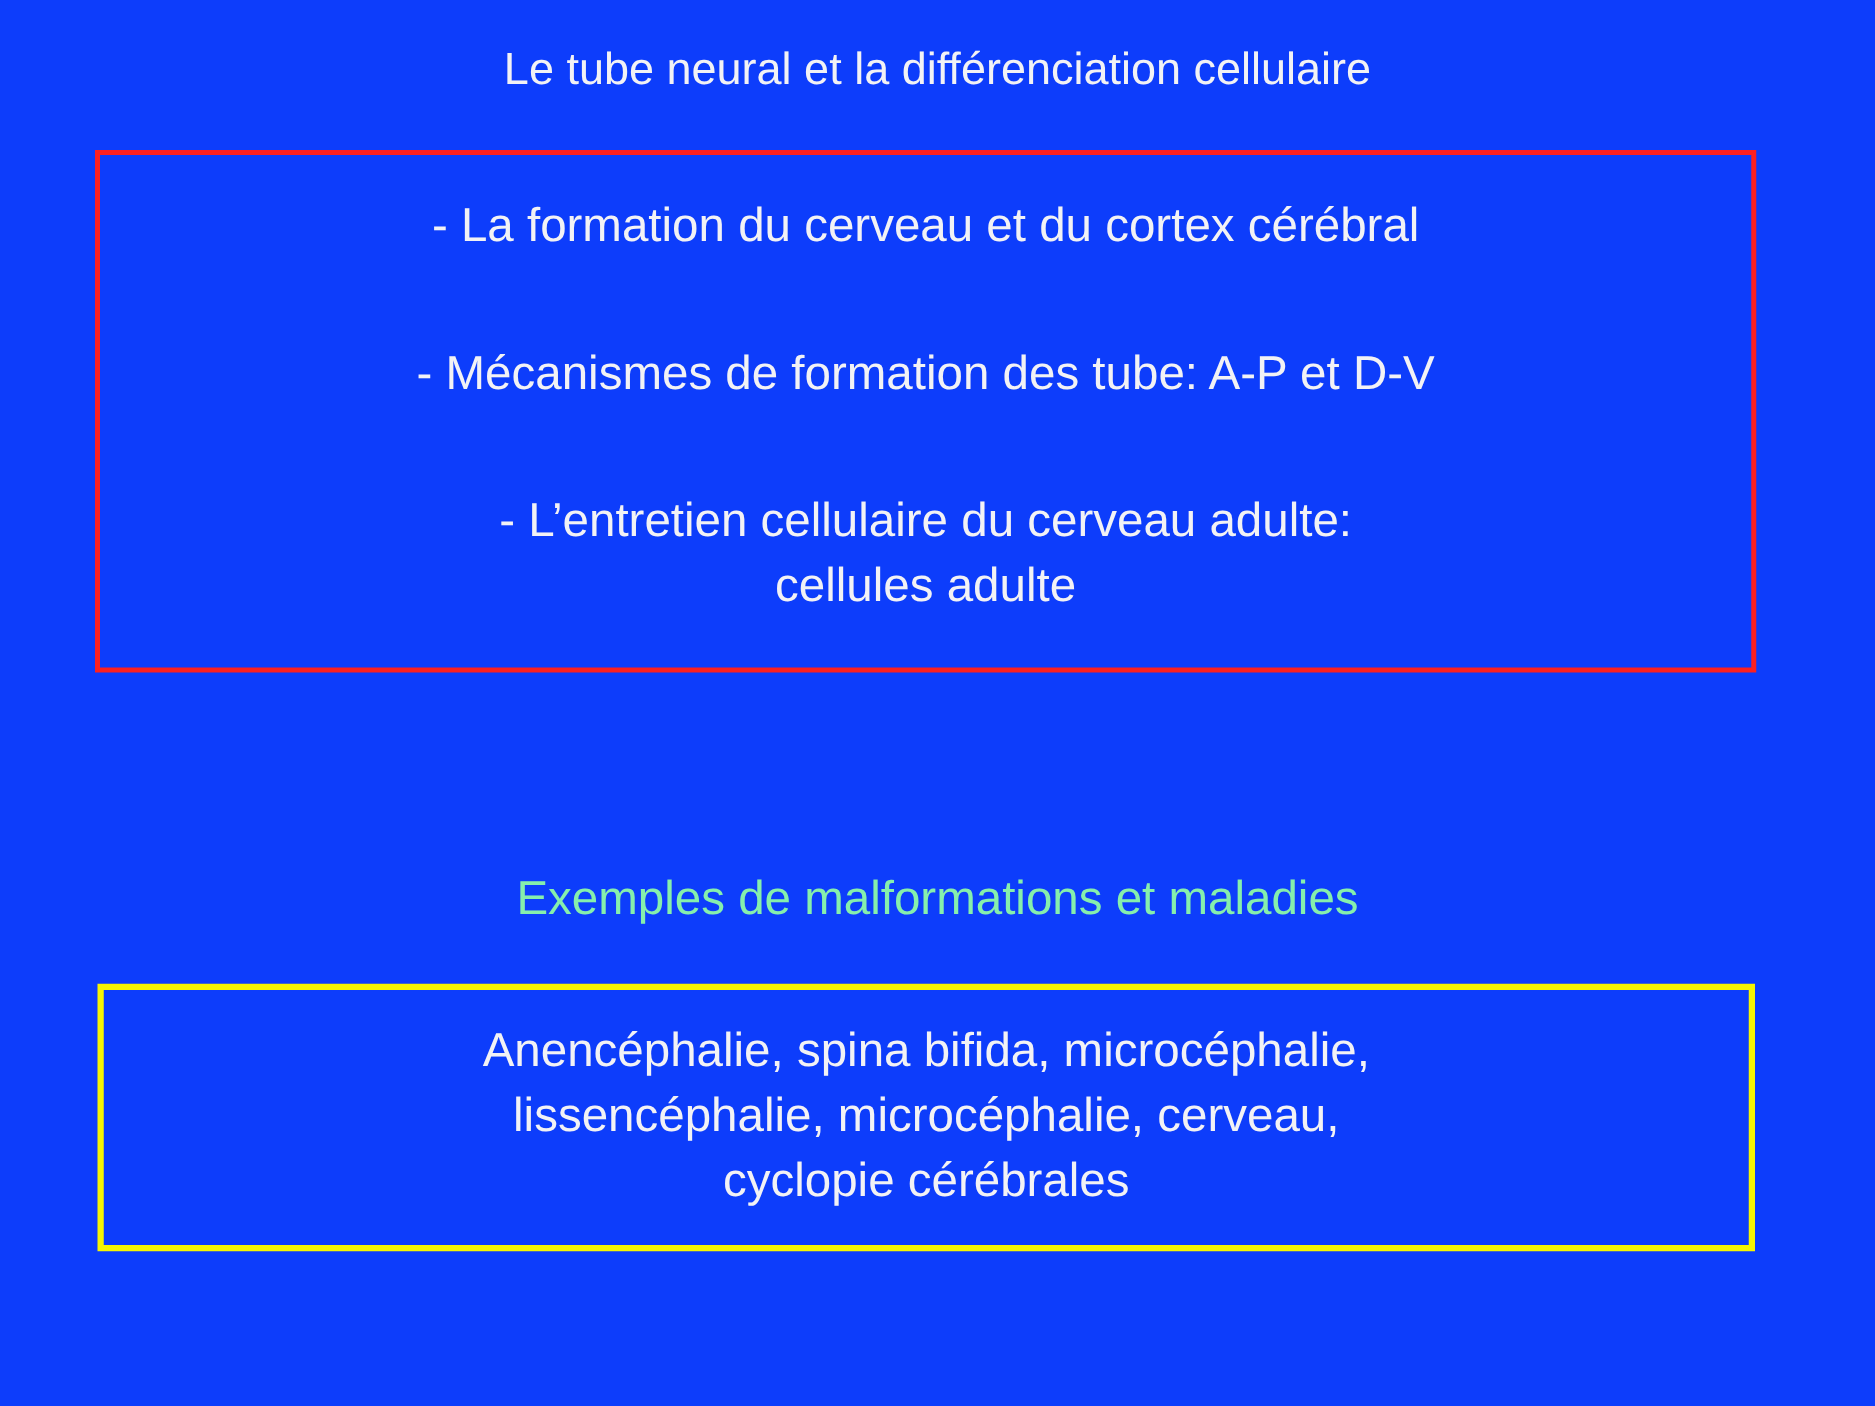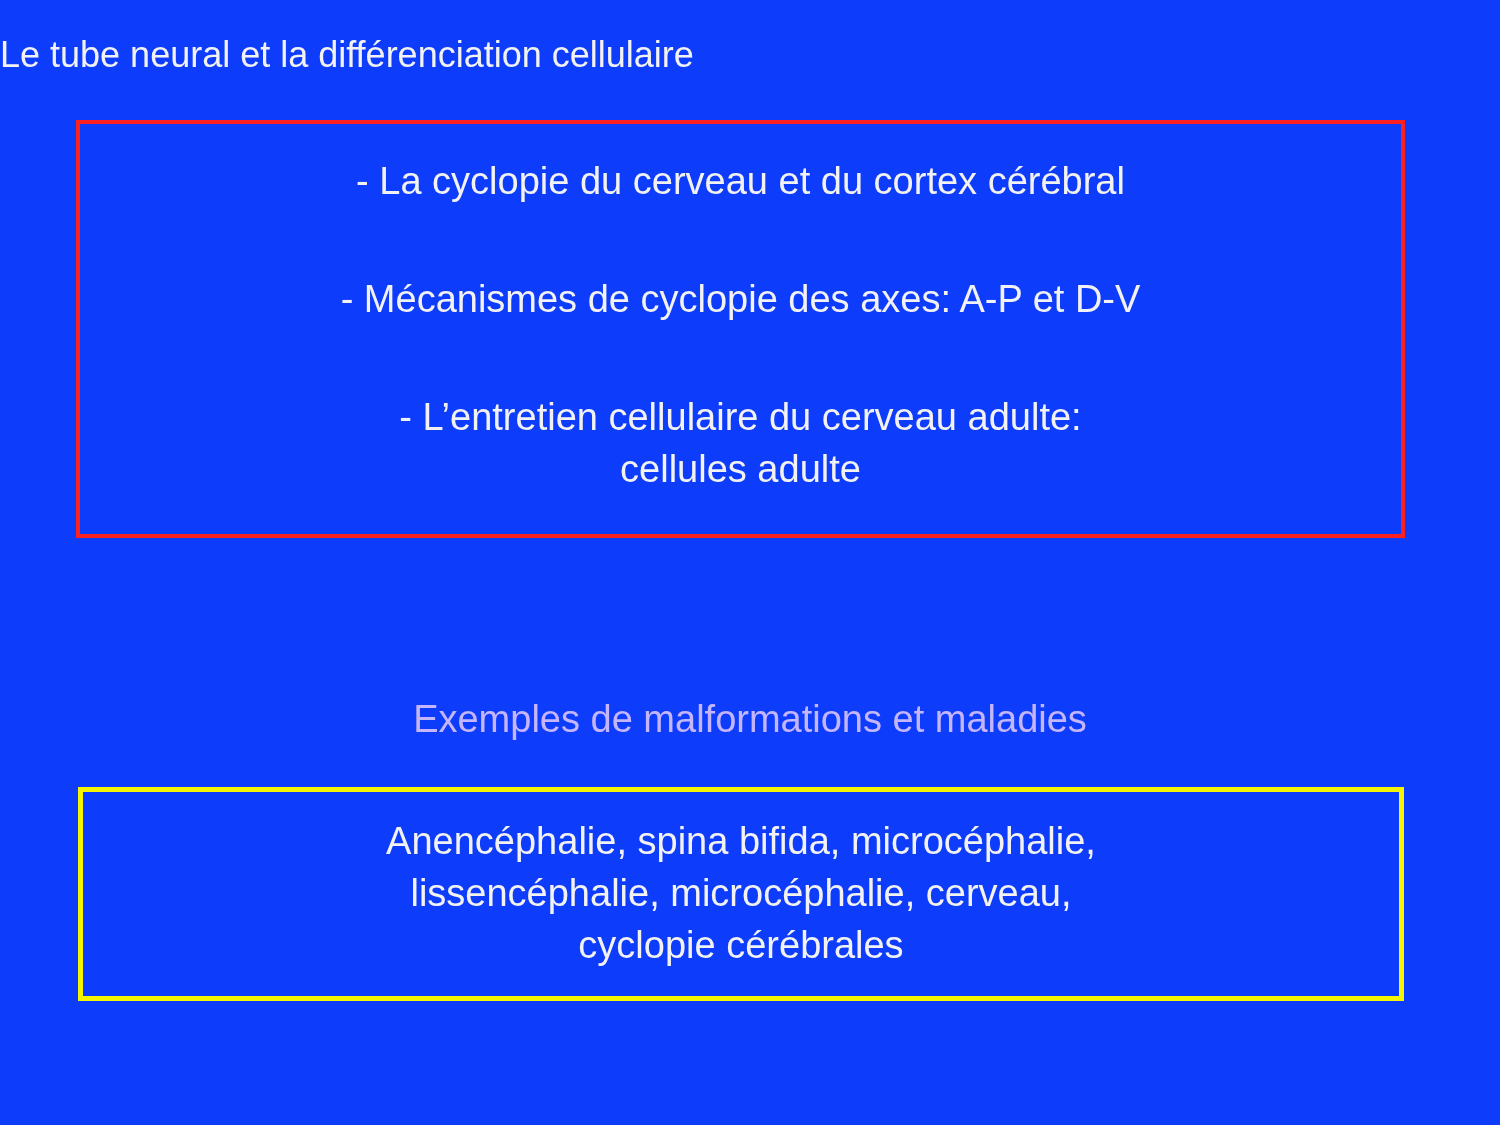--- a/index.html
+++ b/index.html
@@ -15,21 +15,21 @@
     overflow: hidden;
     font-family: "Liberation Sans", sans-serif;
     color: #ffffff;
     -webkit-font-smoothing: antialiased;
   }
   .slide-title {
     position: absolute;
     left: 0;
     top: 33px;
     width: 1500px;
-    text-align: left;
+    text-align: center;
     font-size: 36px;
     line-height: 44px;
     color: #f2f2f5;
     letter-spacing: 0px;
     white-space: nowrap;
   }
   .objectives-box {
     position: absolute;
     left: 76px;
     top: 120px;
@@ -65,21 +65,21 @@
     display: block;
   }
   .examples-heading {
     position: absolute;
     left: 0;
     top: 695px;
     width: 1500px;
     text-align: center;
     font-size: 38px;
     line-height: 48px;
-    color: #c4b5fd;
+    color: #86efac;
     white-space: nowrap;
   }
   .diseases-box {
     position: absolute;
     left: 78px;
     top: 787px;
     width: 1326px;
     height: 214px;
     box-sizing: border-box;
     border: 5px solid #f5f502;
@@ -103,25 +103,25 @@
 <body>
 
 <div class="slide" style="background: rgb(13, 61, 251);">
 
   <div class="slide-title">Le tube neural et la différenciation cellulaire</div>
 
   <div class="objectives-box" style="border-color: rgb(252, 32, 32);">
     <div class="objectives-list">
 
       <div class="objective-line">
-        <span>- La cyclopie du cerveau et du cortex cérébral</span>
+        <span>- La formation du cerveau et du cortex cérébral</span>
       </div>
 
       <div class="objective-line">
-        <span>- Mécanismes de cyclopie des axes: A-P et D-V</span>
+        <span>- Mécanismes de formation des tube: A-P et D-V</span>
       </div>
 
       <div class="objective-line last">
         <span>- L’entretien cellulaire du cerveau adulte:</span>
         <span class="sub">cellules adulte</span>
       </div>
 
     </div>
   </div>
 

